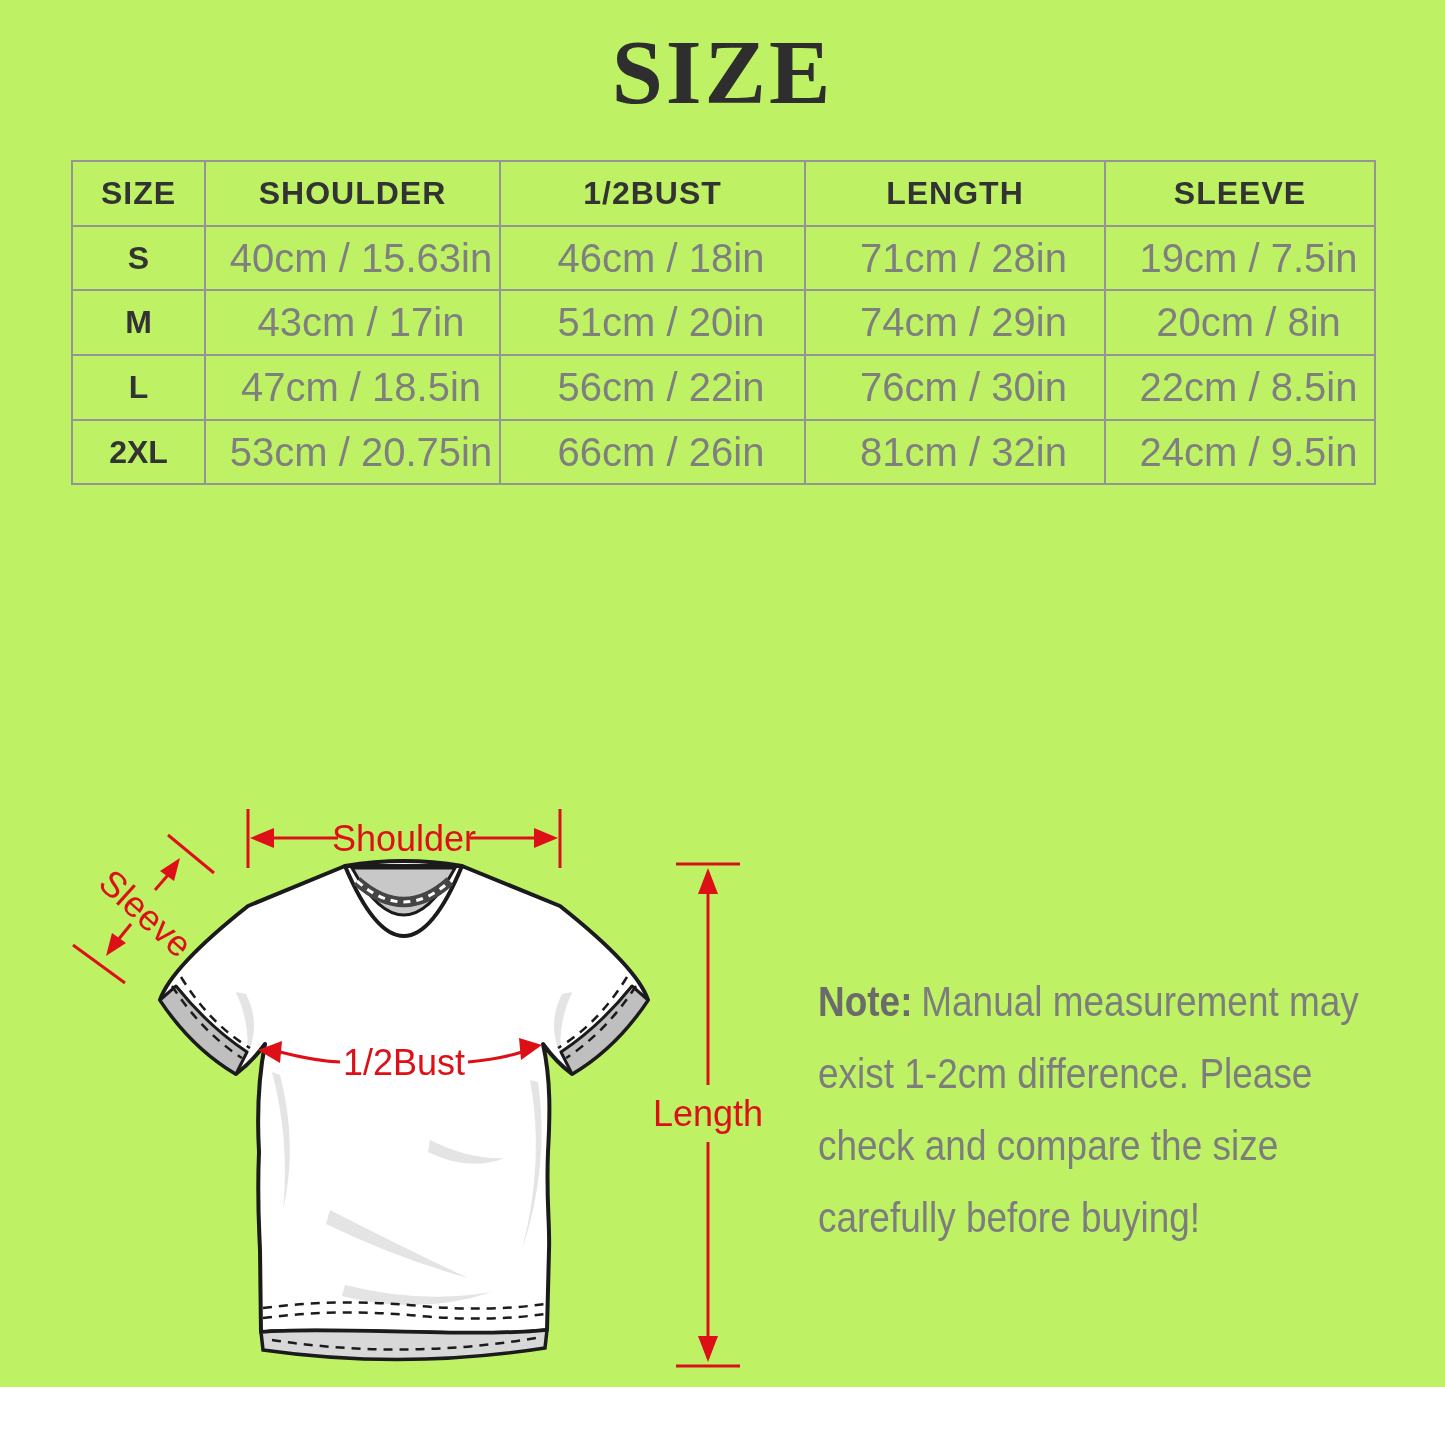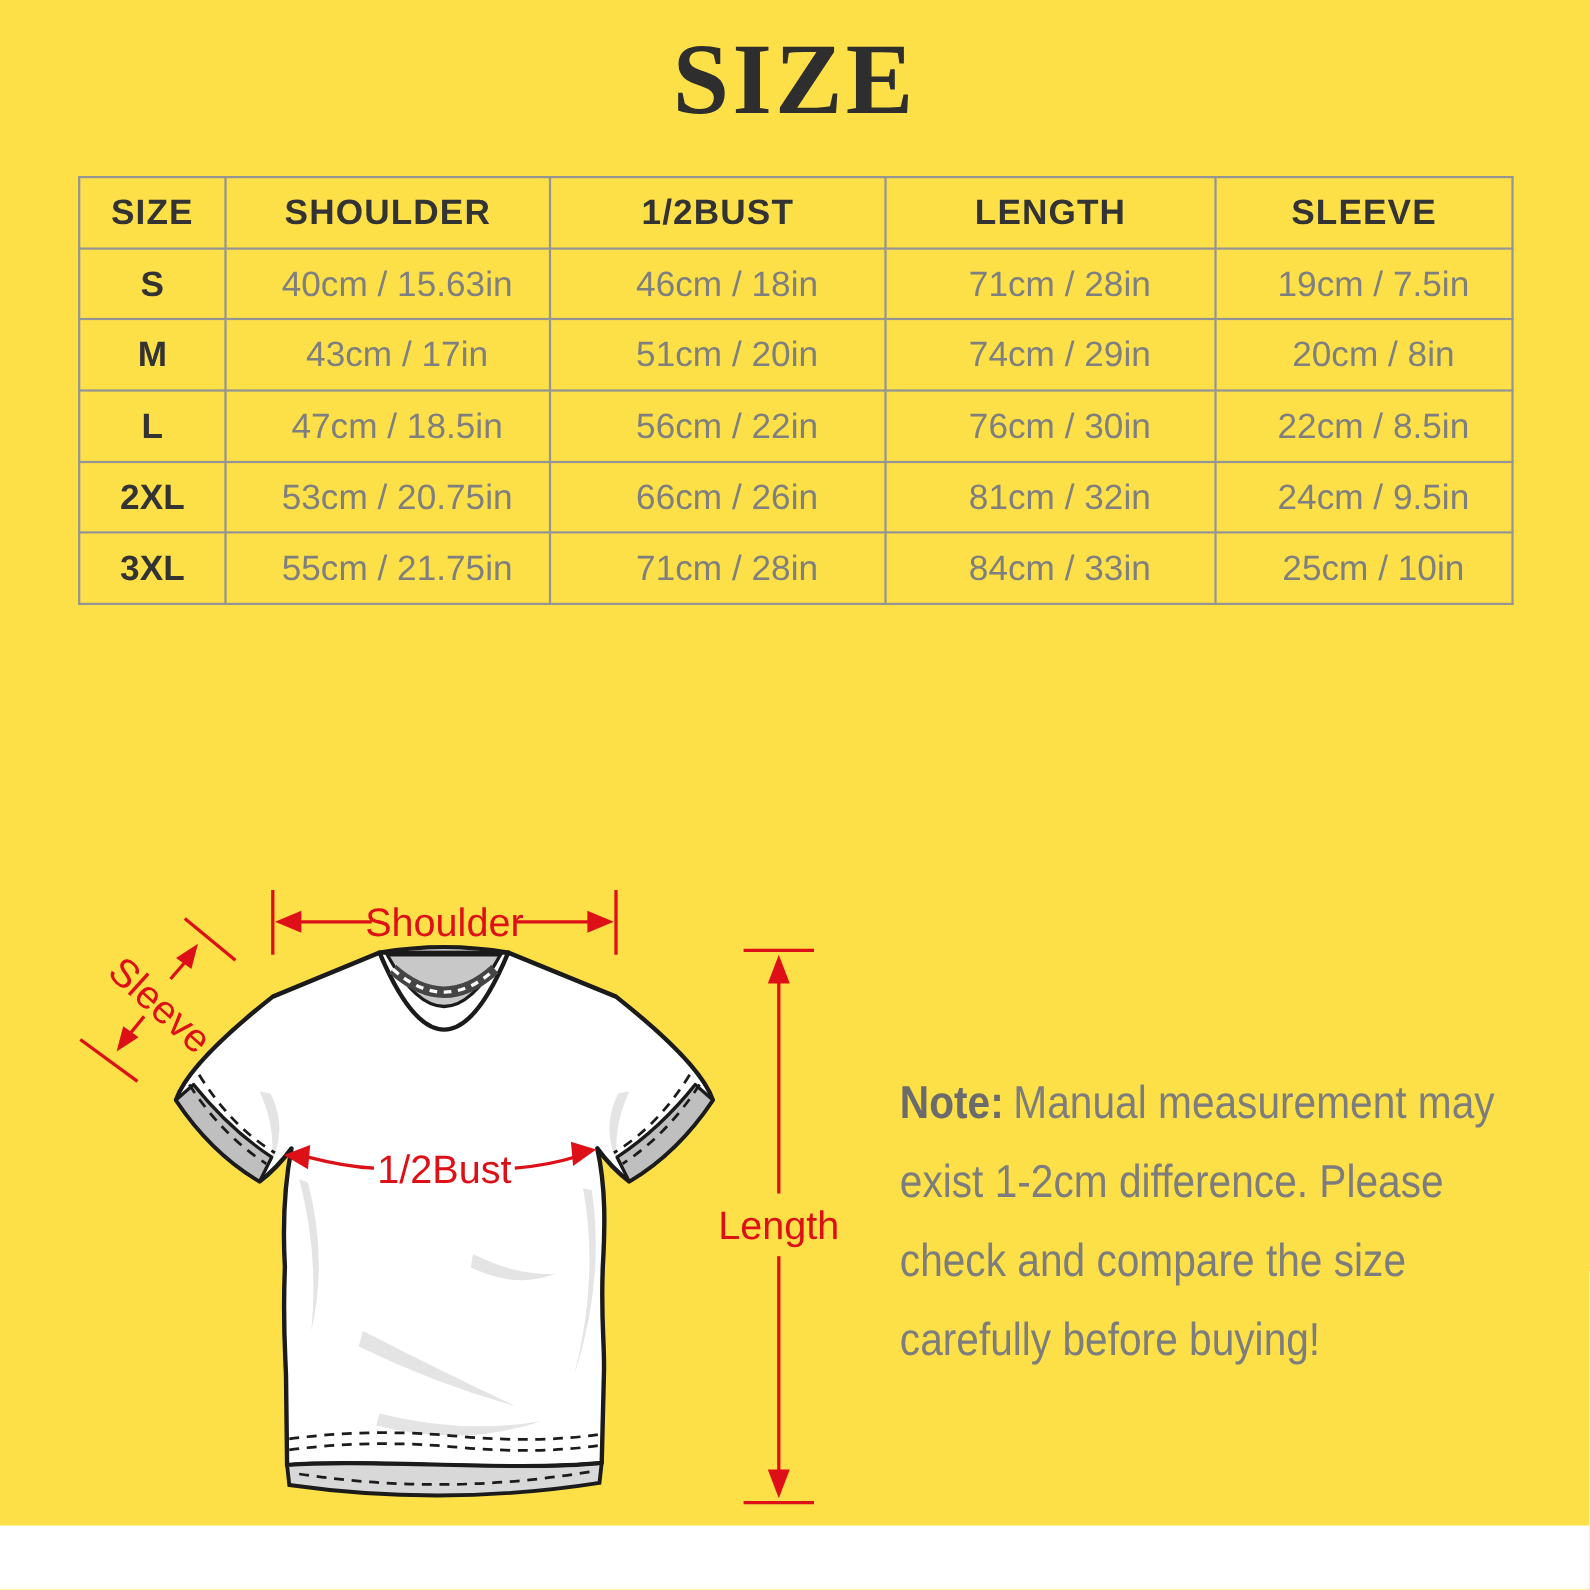--- a/index.html
+++ b/index.html
@@ -1,29 +1,29 @@
 <!DOCTYPE html>
 <html><head>
 <meta charset="utf-8">
 <style>
   html,body{margin:0;padding:0;background:#ffffff;}
-  .page{position:relative;width:1445px;height:1387px;background:#fde047;overflow:hidden;
+  .page{position:relative;width:1445px;height:1387px;background:#bef264;overflow:hidden;
         font-family:"Liberation Sans",sans-serif;}
   
   .title{position:absolute;left:0;top:26px;width:100%;text-align:center;
          font-family:"Liberation Serif",serif;font-weight:bold;font-size:92px;
          letter-spacing:3px;color:#2e2e2e;line-height:1;}
   
   table.size-table{position:absolute;left:71px;top:160px;width:1303px;
          border-collapse:collapse;table-layout:fixed;}
   .size-table th,.size-table td{border:2px solid #949494;height:62.7px;
          text-align:center;vertical-align:middle;padding:0;}
   .size-table th{font-size:32px;font-weight:bold;color:#333333;letter-spacing:1px;}
   .size-table td.size-cell{font-size:32px;font-weight:bold;color:#333333;}
-  .size-table td.val-cell{font-size:32px;font-weight:normal;color:#7f7f7f;padding-left:17px;}
+  .size-table td.val-cell{font-size:40px;font-weight:normal;color:#7f7f7f;padding-left:17px;}
   
   svg.diagram{position:absolute;left:0;top:780px;width:780px;height:665px;}
   .shirt-line{fill:#ffffff;stroke:#1b1b1b;stroke-width:4;stroke-linejoin:round;}
   .cuff{fill:#bfbfbf;stroke:#1b1b1b;stroke-width:3;stroke-linejoin:round;}
   .fold{fill:#e4e4e4;stroke:none;}
   .stitch{fill:none;stroke:#1b1b1b;stroke-width:2.5;stroke-dasharray:9 7;}
   .red-line{stroke:#dc1016;stroke-width:3;fill:none;}
   .red-fill{fill:#dc1016;stroke:none;}
   .red-label{fill:#dc1016;font-family:"Liberation Sans",sans-serif;font-size:36px;}
   
@@ -77,27 +77,20 @@
         <td class="val-cell">56cm / 22in</td>
         <td class="val-cell">76cm / 30in</td>
         <td class="val-cell">22cm / 8.5in</td>
       </tr>
       <tr>
         <td class="size-cell">2XL</td>
         <td class="val-cell">53cm / 20.75in</td>
         <td class="val-cell">66cm / 26in</td>
         <td class="val-cell">81cm / 32in</td>
         <td class="val-cell">24cm / 9.5in</td>
-      </tr>
-      <tr>
-        <td class="size-cell">3XL</td>
-        <td class="val-cell">55cm / 21.75in</td>
-        <td class="val-cell">71cm / 28in</td>
-        <td class="val-cell">84cm / 33in</td>
-        <td class="val-cell">25cm / 10in</td>
       </tr>
     </tbody>
   </table>
 
   <svg class="diagram" viewBox="0 0 780 665">
 
     <g>
       <path class="shirt-line" d="M 345,86 Q 404,76 462,86 L 560,126
         C 608,164 640,196 648,220 Q 616,268 572,294 Q 556,282 543,264
         C 551,300 550,336 548,372 C 546,420 550,444 549,470 L 547,550

